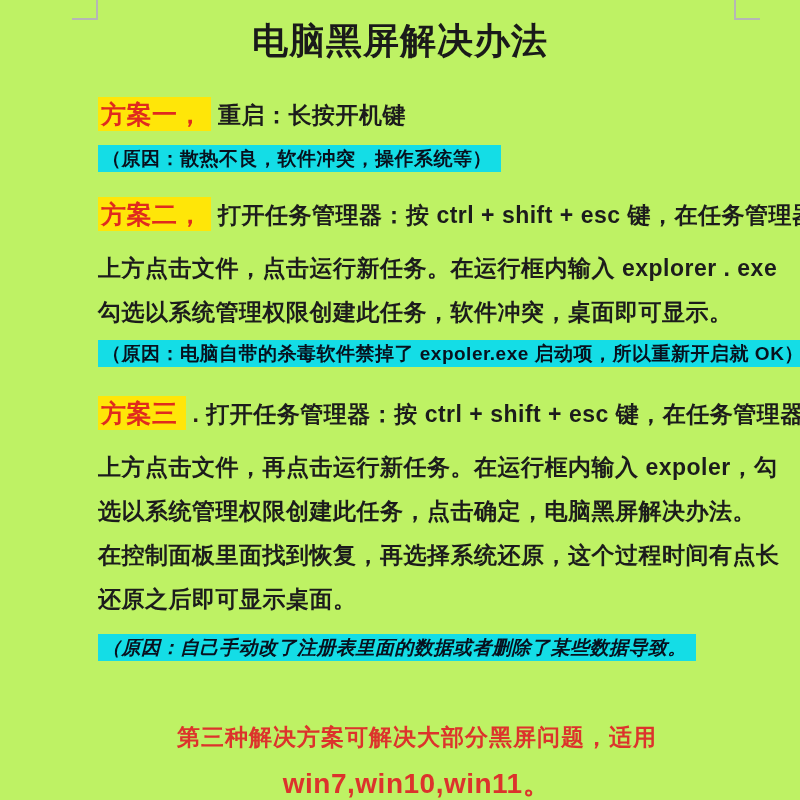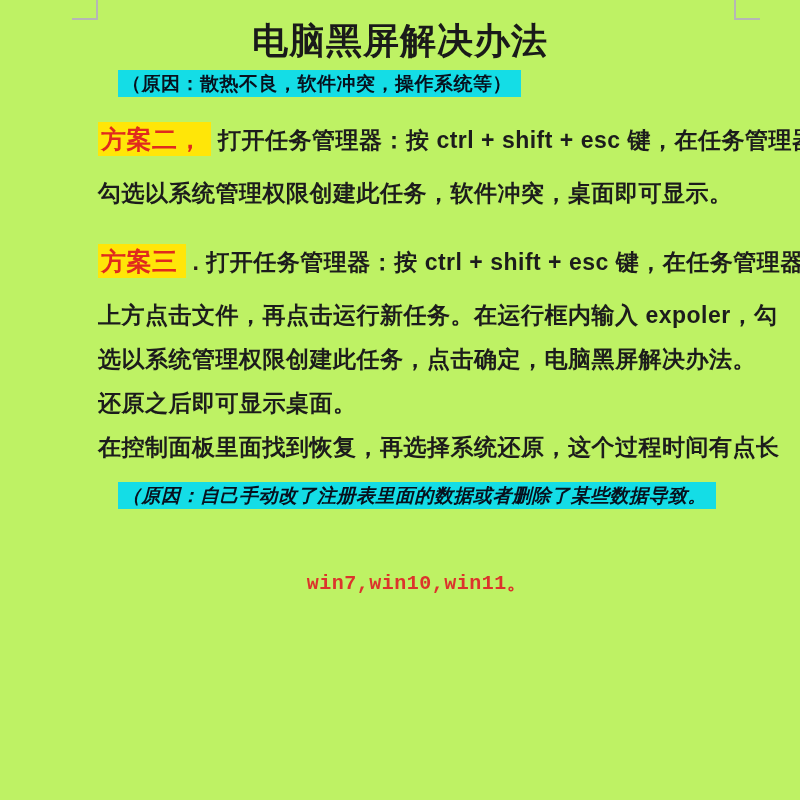--- a/index.html
+++ b/index.html
@@ -56,65 +56,72 @@
   .note-row { line-height: 0; }
   .note {
     display: inline-block;
     background: #14dde6;
     color: #07111e;
     font-size: 19px;
     line-height: 27px;
     padding: 0 9px 0 4px;
     letter-spacing: 0.5px;
     white-space: nowrap;
-    margin-left: 20px;
   }
   .sec1 { margin-top: 30px; }
   .note1 { margin-top: 8px; }
   .sec2 { margin-top: 20px; }
   .note2 { margin-top: 6px; }
   .sec3 { margin-top: 24px; }
   .note3 { margin-top: 13px; font-style: italic; }
   .footer {
     margin-top: 60px;
     text-align: center;
     color: #dc332c;
   }
   .footer-line1 { font-size: 23px; line-height: 32px; letter-spacing: 1px; }
-  .footer-line2 { font-size: 20px; line-height: 30px; margin-top: 16px; letter-spacing: 0.5px; font-family: Liberation Mono, monospace; }
+  .footer-line2 { font-size: 28px; line-height: 30px; margin-top: 16px; letter-spacing: 0.5px; }
 </style>
 </head>
 <body>
 
 <div class="page">
   <div class="mark-tl"></div>
   <div class="mark-tr"></div>
 
   <h1 class="title">电脑黑屏解决办法</h1>
 
   <div class="content">
 
+    <div class="line sec1">
+      <span class="hl"><span>方案一，</span></span><span class="after-label"></span><span>重启：长按开机键</span>
+    </div>
     <div class="note-row note1">
       <span class="note">（原因：散热不良，软件冲突，操作系统等）</span>
     </div>
 
     <div class="line sec2 gap-after">
       <span class="hl"><span>方案二，</span></span><span class="after-label"></span><span>打开任务管理器：按 ctrl + shift + esc 键，在任务管理器</span>
     </div>
+    <div class="line">上方点击文件，点击运行新任务。在运行框内输入 explorer . exe</div>
     <div class="line">勾选以系统管理权限创建此任务，软件冲突，桌面即可显示。</div>
+    <div class="note-row note2">
+      <span class="note">（原因：电脑自带的杀毒软件禁掉了 expoler.exe 启动项，所以重新开启就 OK）</span>
+    </div>
 
     <div class="line sec3 gap-after">
       <span class="hl"><span>方案三</span></span><span class="after-label">. </span><span>打开任务管理器：按 ctrl + shift + esc 键，在任务管理器</span>
     </div>
     <div class="line">上方点击文件，再点击运行新任务。在运行框内输入 expoler，勾</div>
     <div class="line">选以系统管理权限创建此任务，点击确定，电脑黑屏解决办法。</div>
+    <div class="line">在控制面板里面找到恢复，再选择系统还原，这个过程时间有点长</div>
     <div class="line">还原之后即可显示桌面。</div>
-    <div class="line">在控制面板里面找到恢复，再选择系统还原，这个过程时间有点长</div>
     <div class="note-row note3">
       <span class="note">（原因：自己手动改了注册表里面的数据或者删除了某些数据导致。</span>
     </div>
 
     <div class="footer">
+      <div class="footer-line1">第三种解决方案可解决大部分黑屏问题，适用</div>
       <div class="footer-line2">win7,win10,win11。</div>
     </div>
 
   </div>
 </div>
 
 </body></html>

